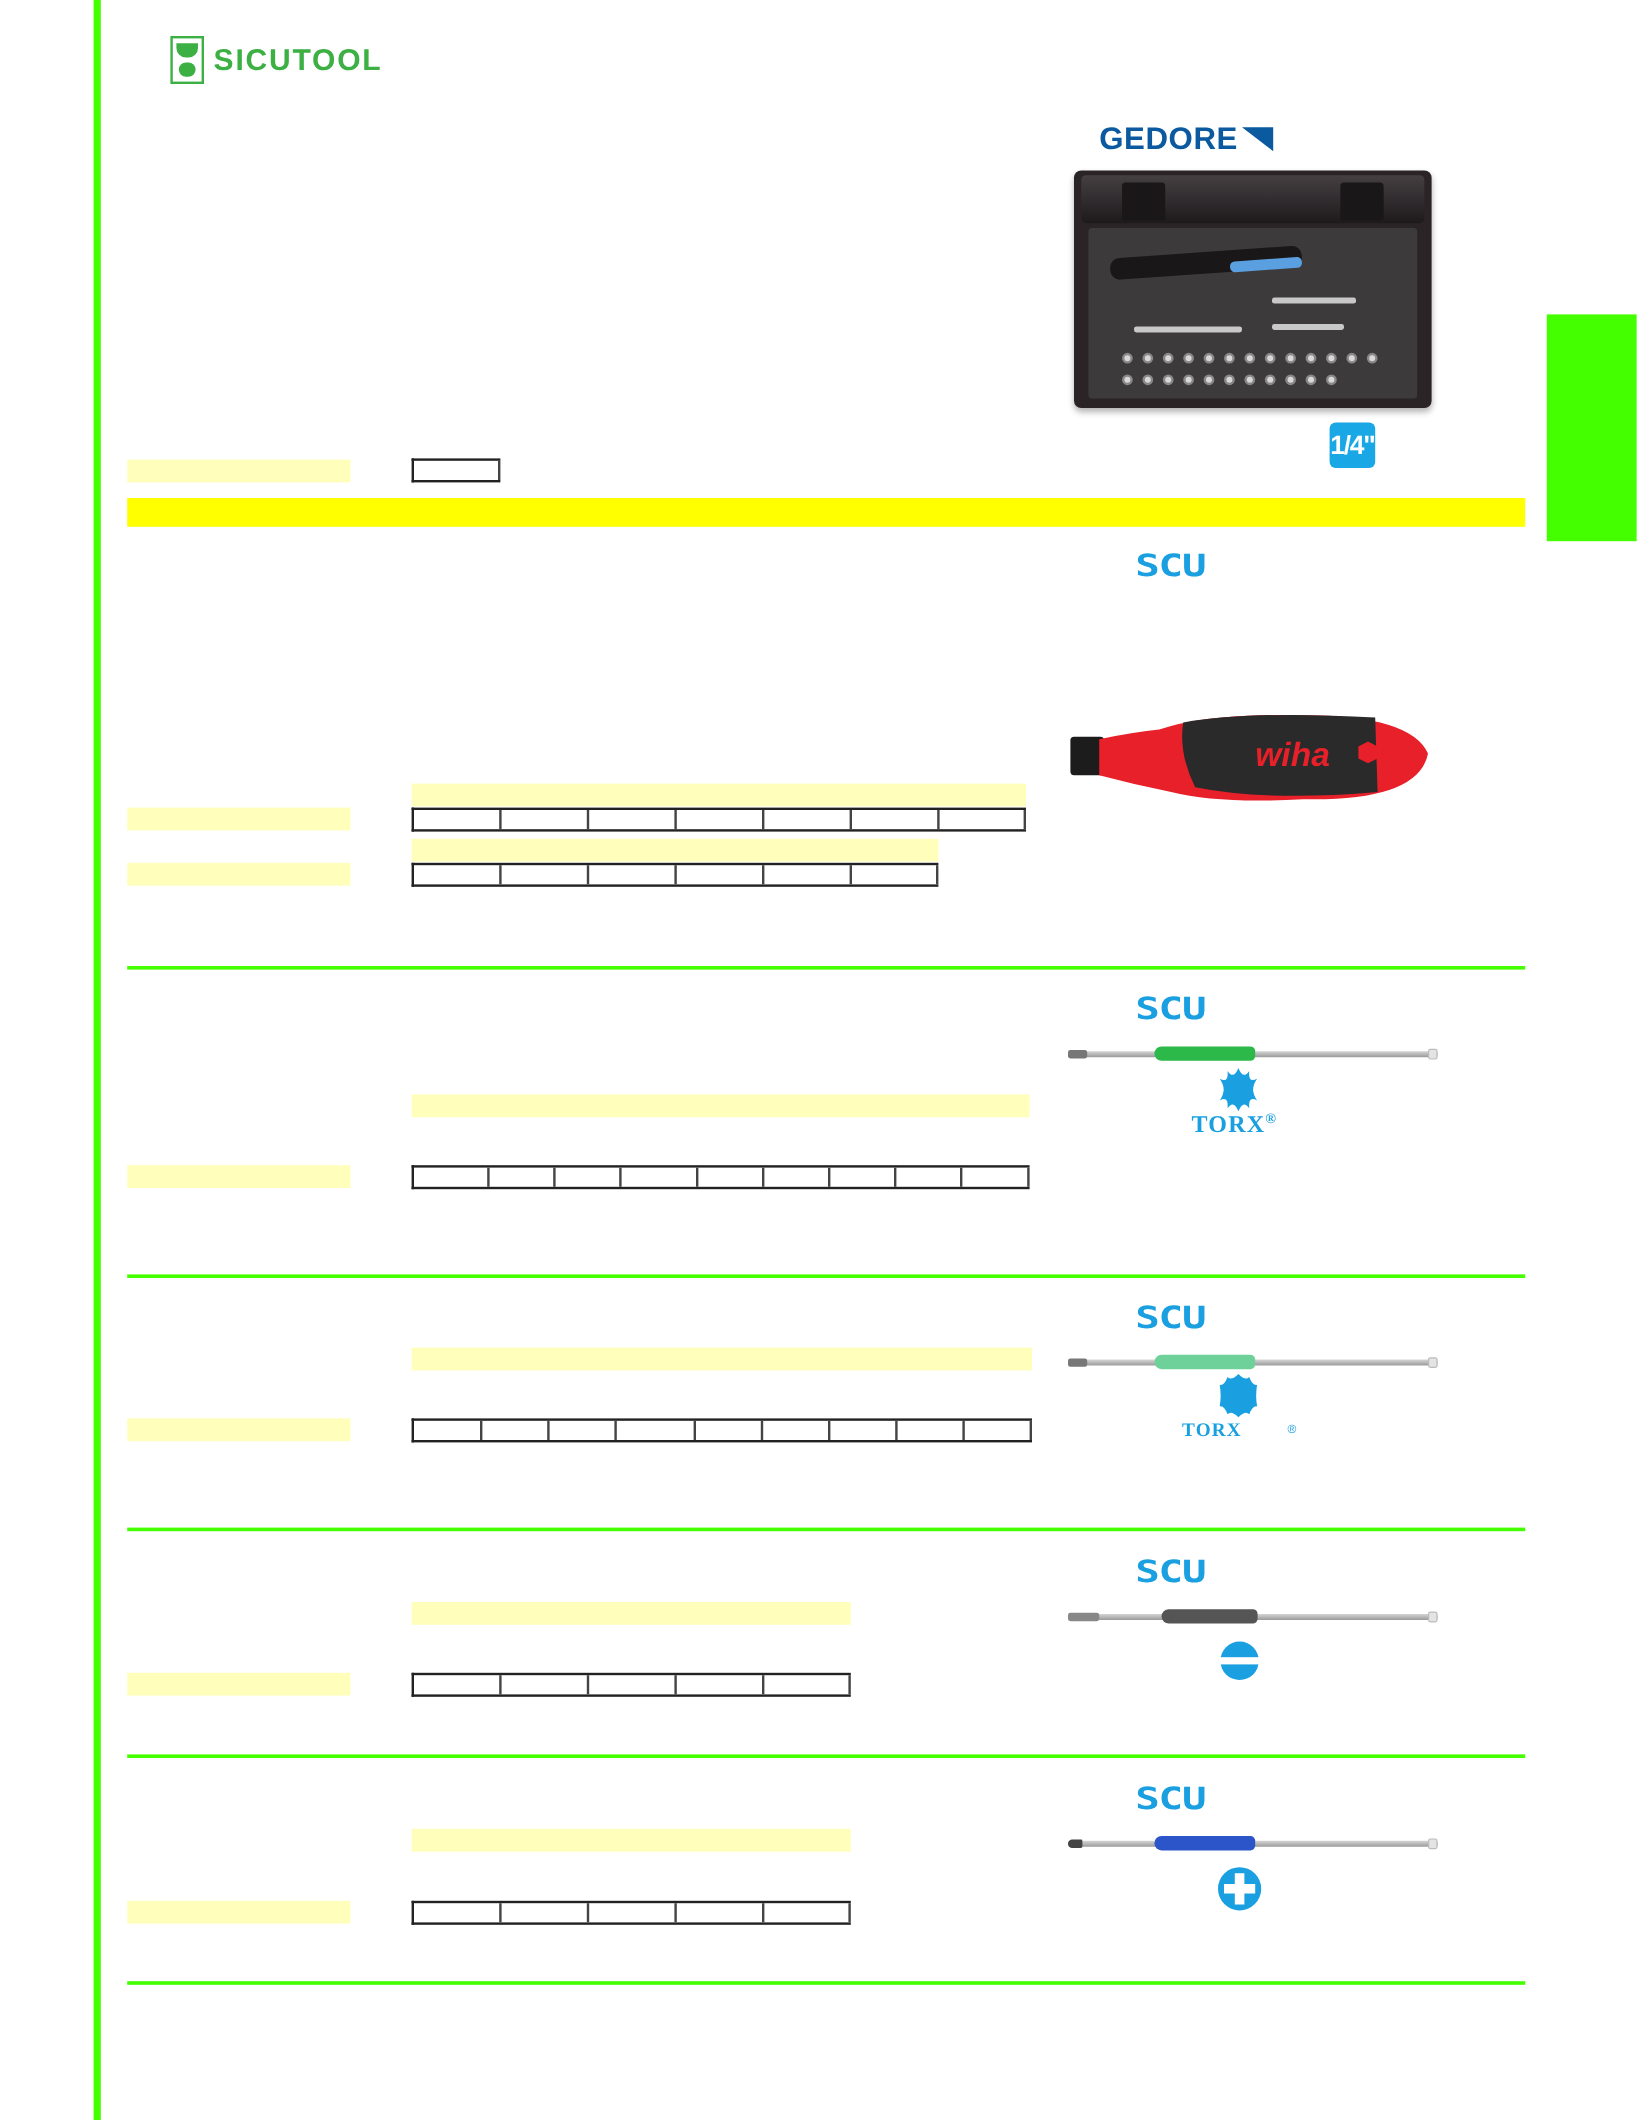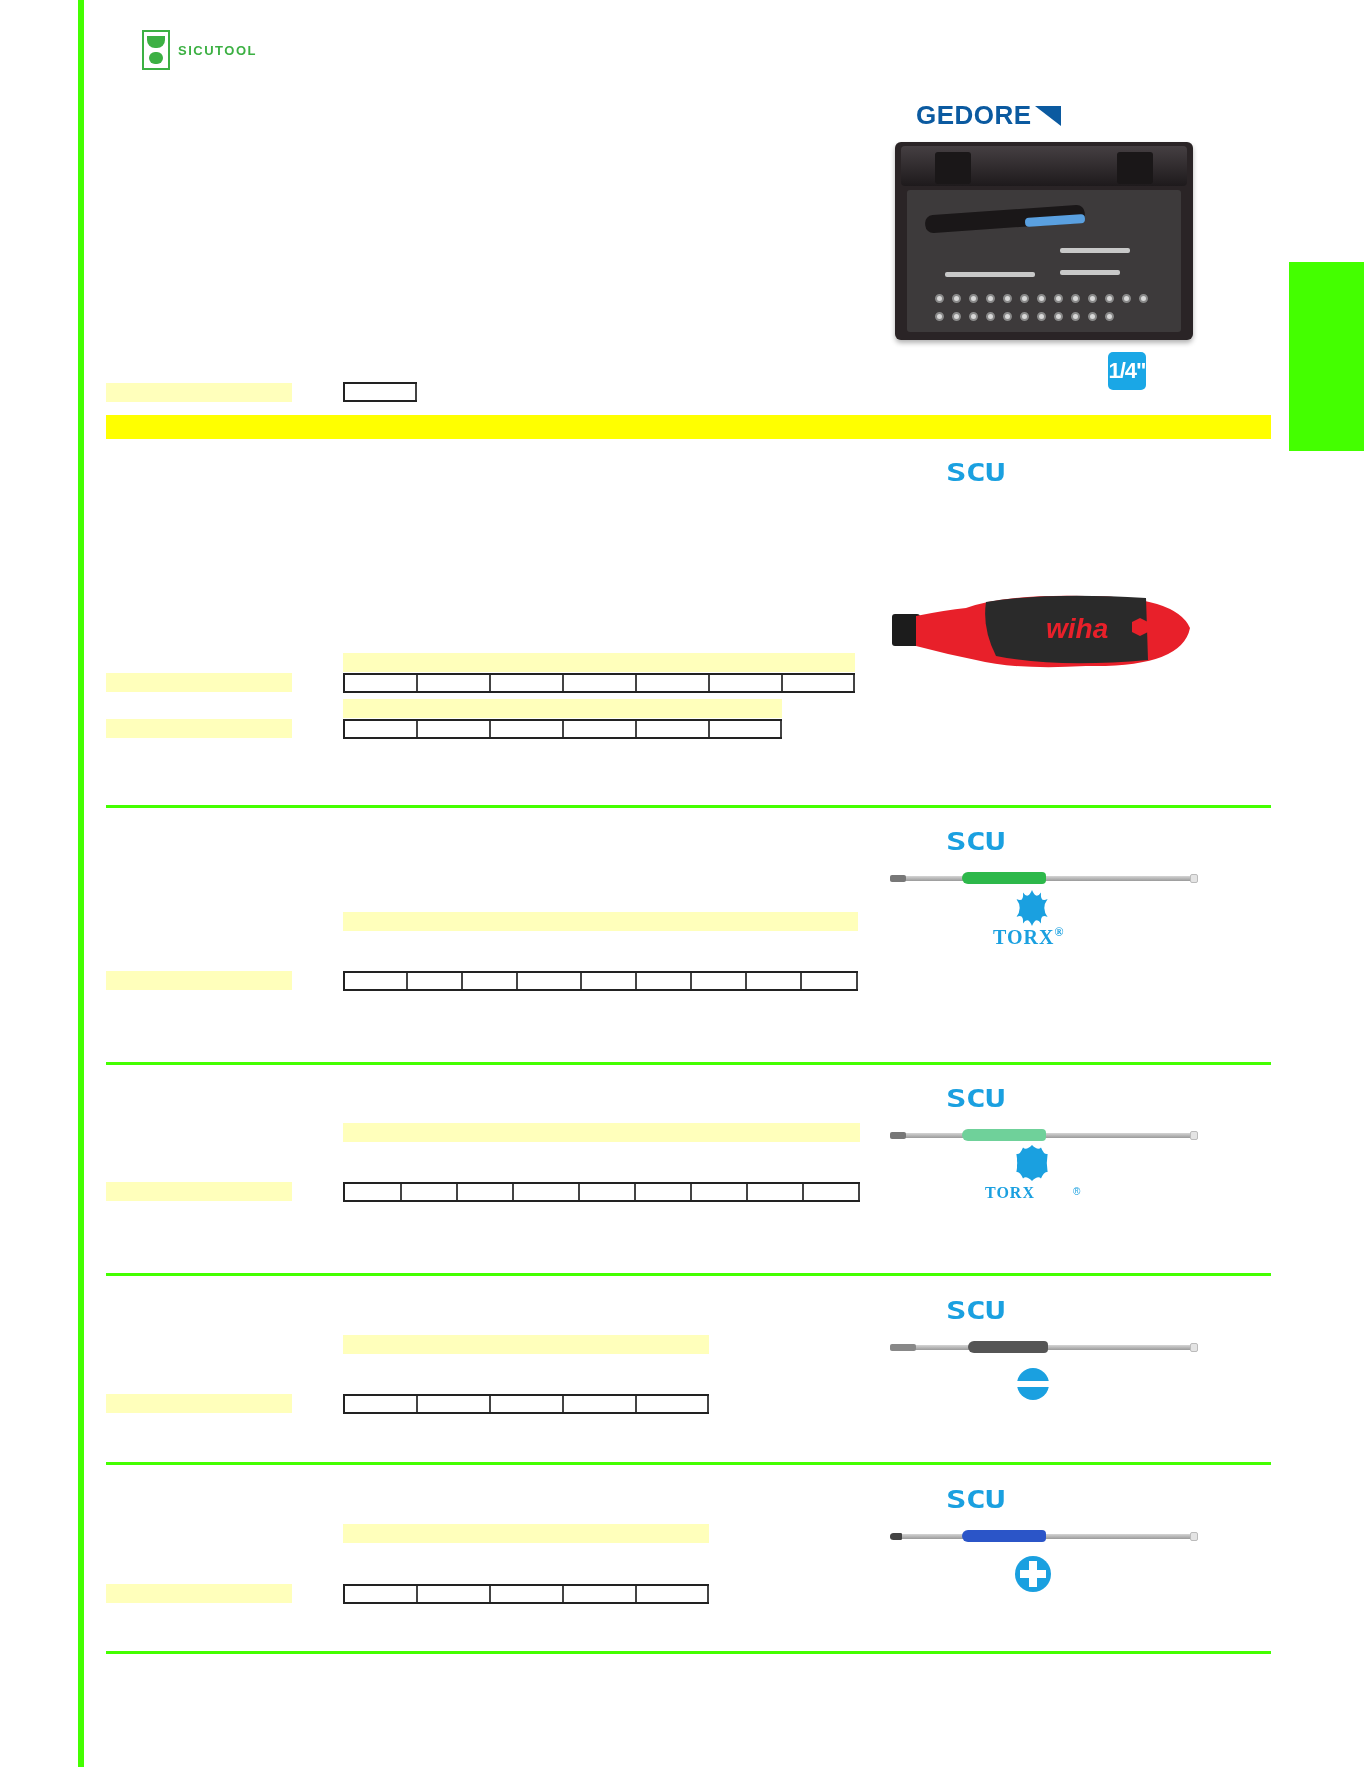--- a/index.html
+++ b/index.html
@@ -8,21 +8,21 @@
 
   .abs { position: absolute; }
   .left-rule { left: 78px; top: 0; width: 6px; height: 1767px; background: #44ff00; }
   .side-tab { left: 1289px; top: 262px; width: 75px; height: 189px; background: #44ff00; }
 
   
   .logo { left: 142px; top: 30px; display: flex; align-items: center; gap: 8px; }
   .logo-mark { width: 28px; height: 40px; border: 2px solid #3cb043; position: relative; background: #fff; }
   .logo-mark::before { content: ""; position: absolute; left: 3px; top: 4px; width: 18px; height: 12px; background: #3cb043; border-radius: 0 0 8px 8px; }
   .logo-mark::after { content: ""; position: absolute; left: 5px; top: 20px; width: 14px; height: 12px; background: #3cb043; border-radius: 6px; }
-  .logo-text { color: #3cb043; font-weight: bold; font-size: 13px; letter-spacing: 1.5px; }
+  .logo-text { color: #3cb043; font-weight: bold; font-size: 25px; letter-spacing: 1.5px; }
 
   
   .gedore { left: 916px; top: 100px; color: #0b5aa0; font-weight: bold; font-size: 26px; letter-spacing: 0.5px; display: flex; align-items: center; }
   .gedore-arrow { width: 0; height: 0; border-top: 20px solid #0b5aa0; border-left: 26px solid transparent; margin-left: 3px; }
 
   .scu { color: #1aa0e0; font-weight: bold; font-size: 34px; letter-spacing: -1px; font-family: "DejaVu Sans Mono", monospace; transform: scaleY(0.75); transform-origin: top left; }
 
   .quarter-badge { left: 1108px; top: 352px; width: 38px; height: 38px; background: #1aa7e6; border-radius: 5px; color: #fff; font-weight: bold; font-size: 22px; display: flex; align-items: center; justify-content: center; font-family: "Liberation Sans Narrow", "Liberation Sans", sans-serif; letter-spacing: -1px; }
 
   

